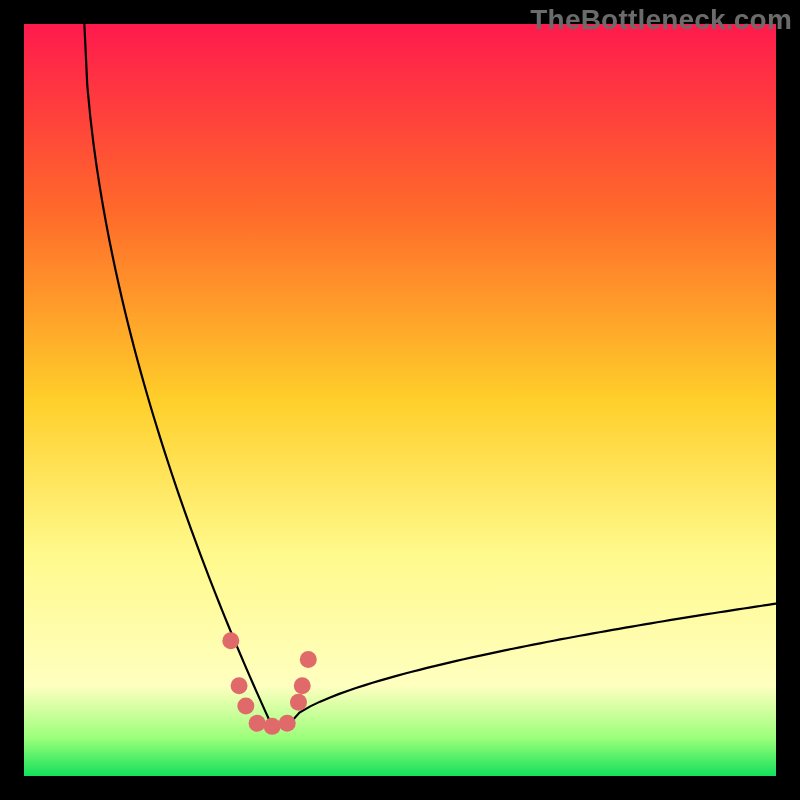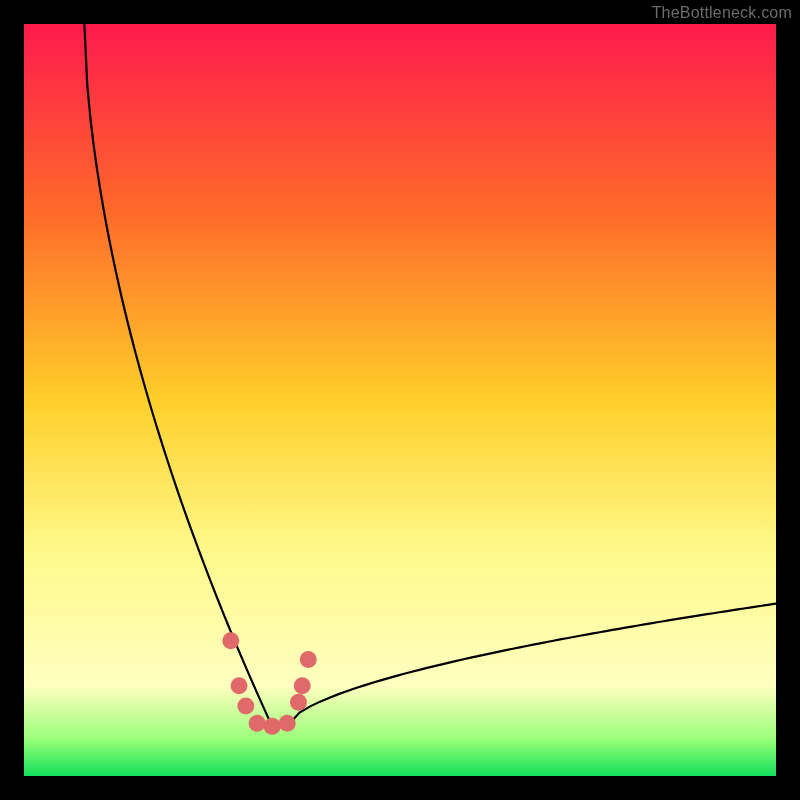--- a/index.html
+++ b/index.html
@@ -24,22 +24,22 @@
     left: 0;
     top: 0;
     width: 752px;
     height: 752px;
   }
   .watermark {
     position: absolute;
     top: 4px;
     right: 8px;
     color: #6b6b6b;
-    font-size: 16px;
-    font-weight: 400;
+    font-size: 28px;
+    font-weight: 700;
     letter-spacing: 0.2px;
     z-index: 10;
   }
   svg {
     display: block;
   }
 </style>
 </head>
 <body>
 

